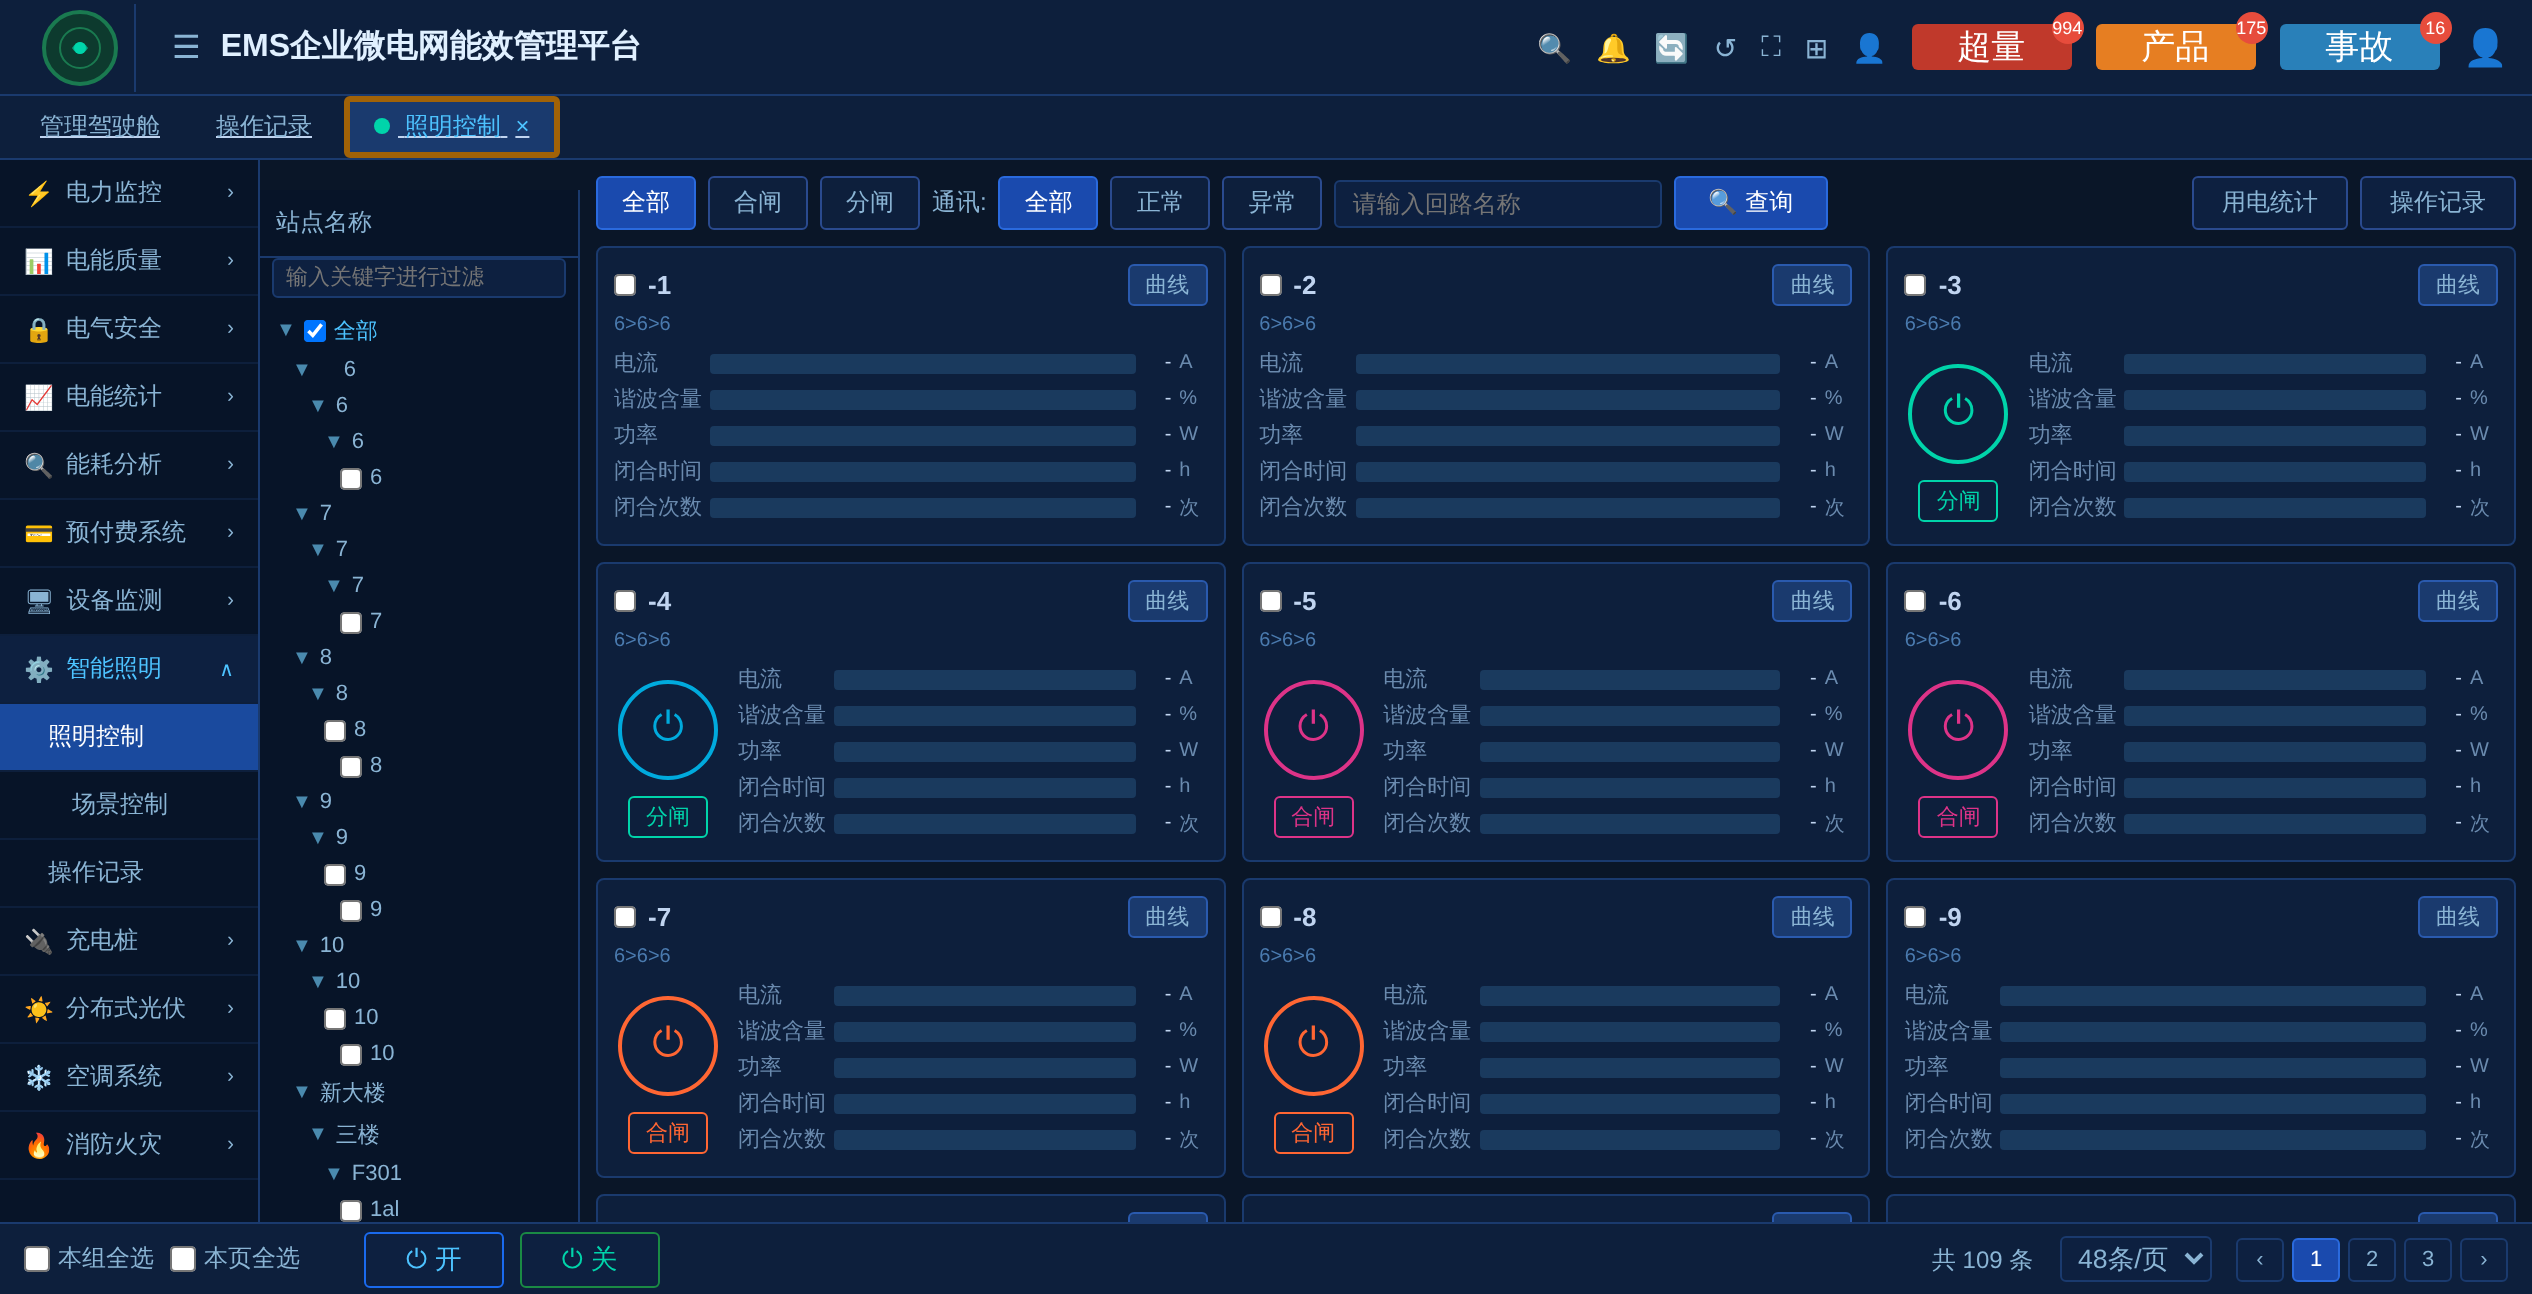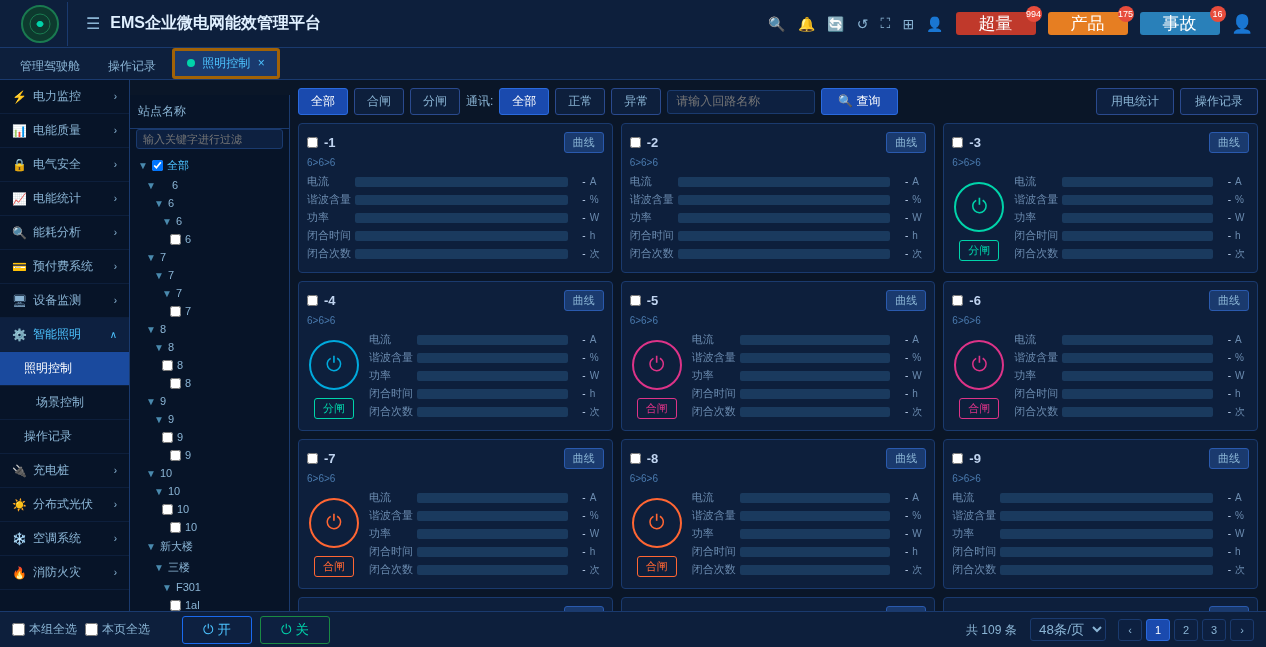--- a/index.html
+++ b/index.html
@@ -72,23 +72,24 @@
       justify-content: center;
     }
     .user-icon { color: #8ab4d4; font-size: 18px; cursor: pointer; }
 
     
     .nav-bar {
       height: 32px;
       background: #0d1f3c;
       border-bottom: 1px solid #1a3a6e;
       display: flex;
-      align-items: flex-end;
+      align-items: center;
       padding: 0 8px;
       gap: 4px;
+      text-decoration: underline;
     }
     .nav-tab {
       padding: 4px 12px;
       border-radius: 3px;
       font-size: 12px;
       cursor: pointer;
       color: #8ab4d4;
     }
     .nav-tab.active {
       background: #1a3a6e;
@@ -178,22 +179,21 @@
     }
     .filter-btn.active { background: #1a4aae; color: #fff; border-color: #2a6ade; }
     .filter-label { color: #8ab4d4; font-size: 12px; }
     .filter-input {
       background: #0d2040;
       border: 1px solid #1a3a6e;
       color: #14b8a6;
       padding: 4px 8px;
       border-radius: 3px;
       font-size: 12px;
-      width: 148px;
-      font-family: Liberation Mono, monospace;
+      width: 164px;
     }
     .query-btn {
       padding: 4px 16px;
       background: #1a4aae;
       border: 1px solid #2a6ade;
       color: #fff;
       border-radius: 3px;
       cursor: pointer;
       font-size: 12px;
     }

